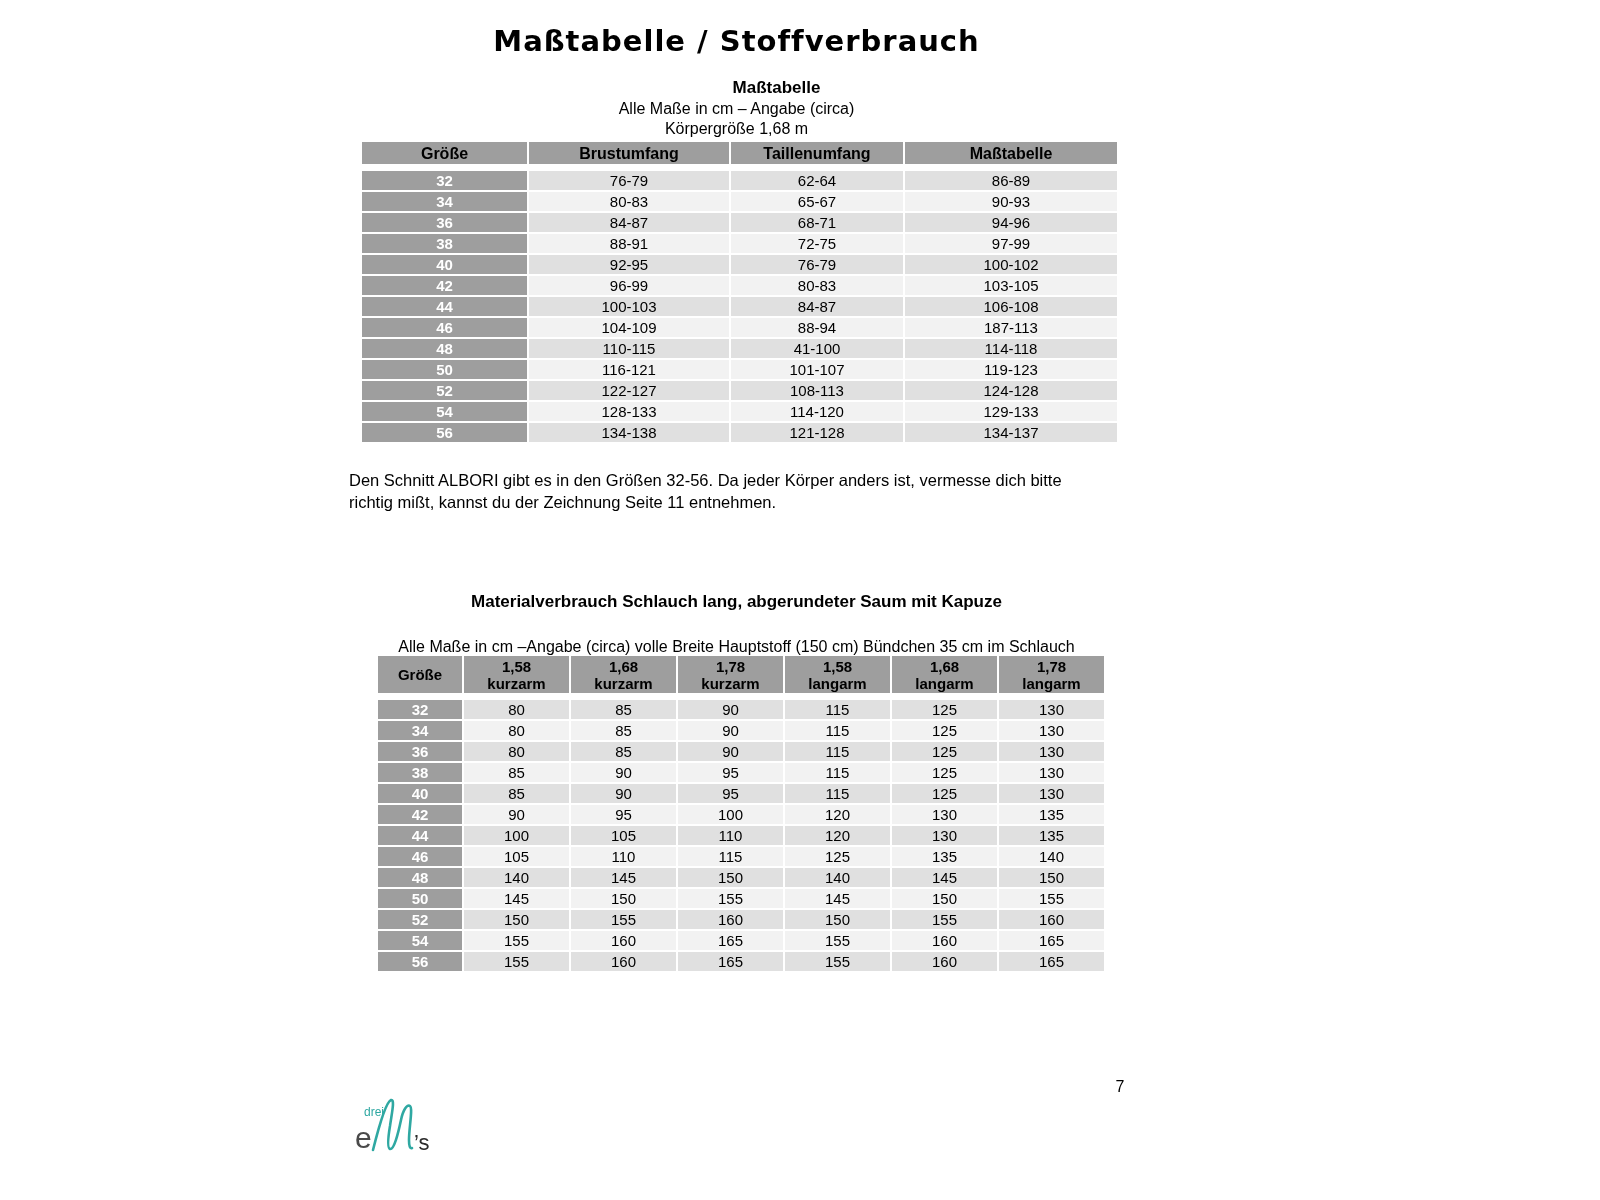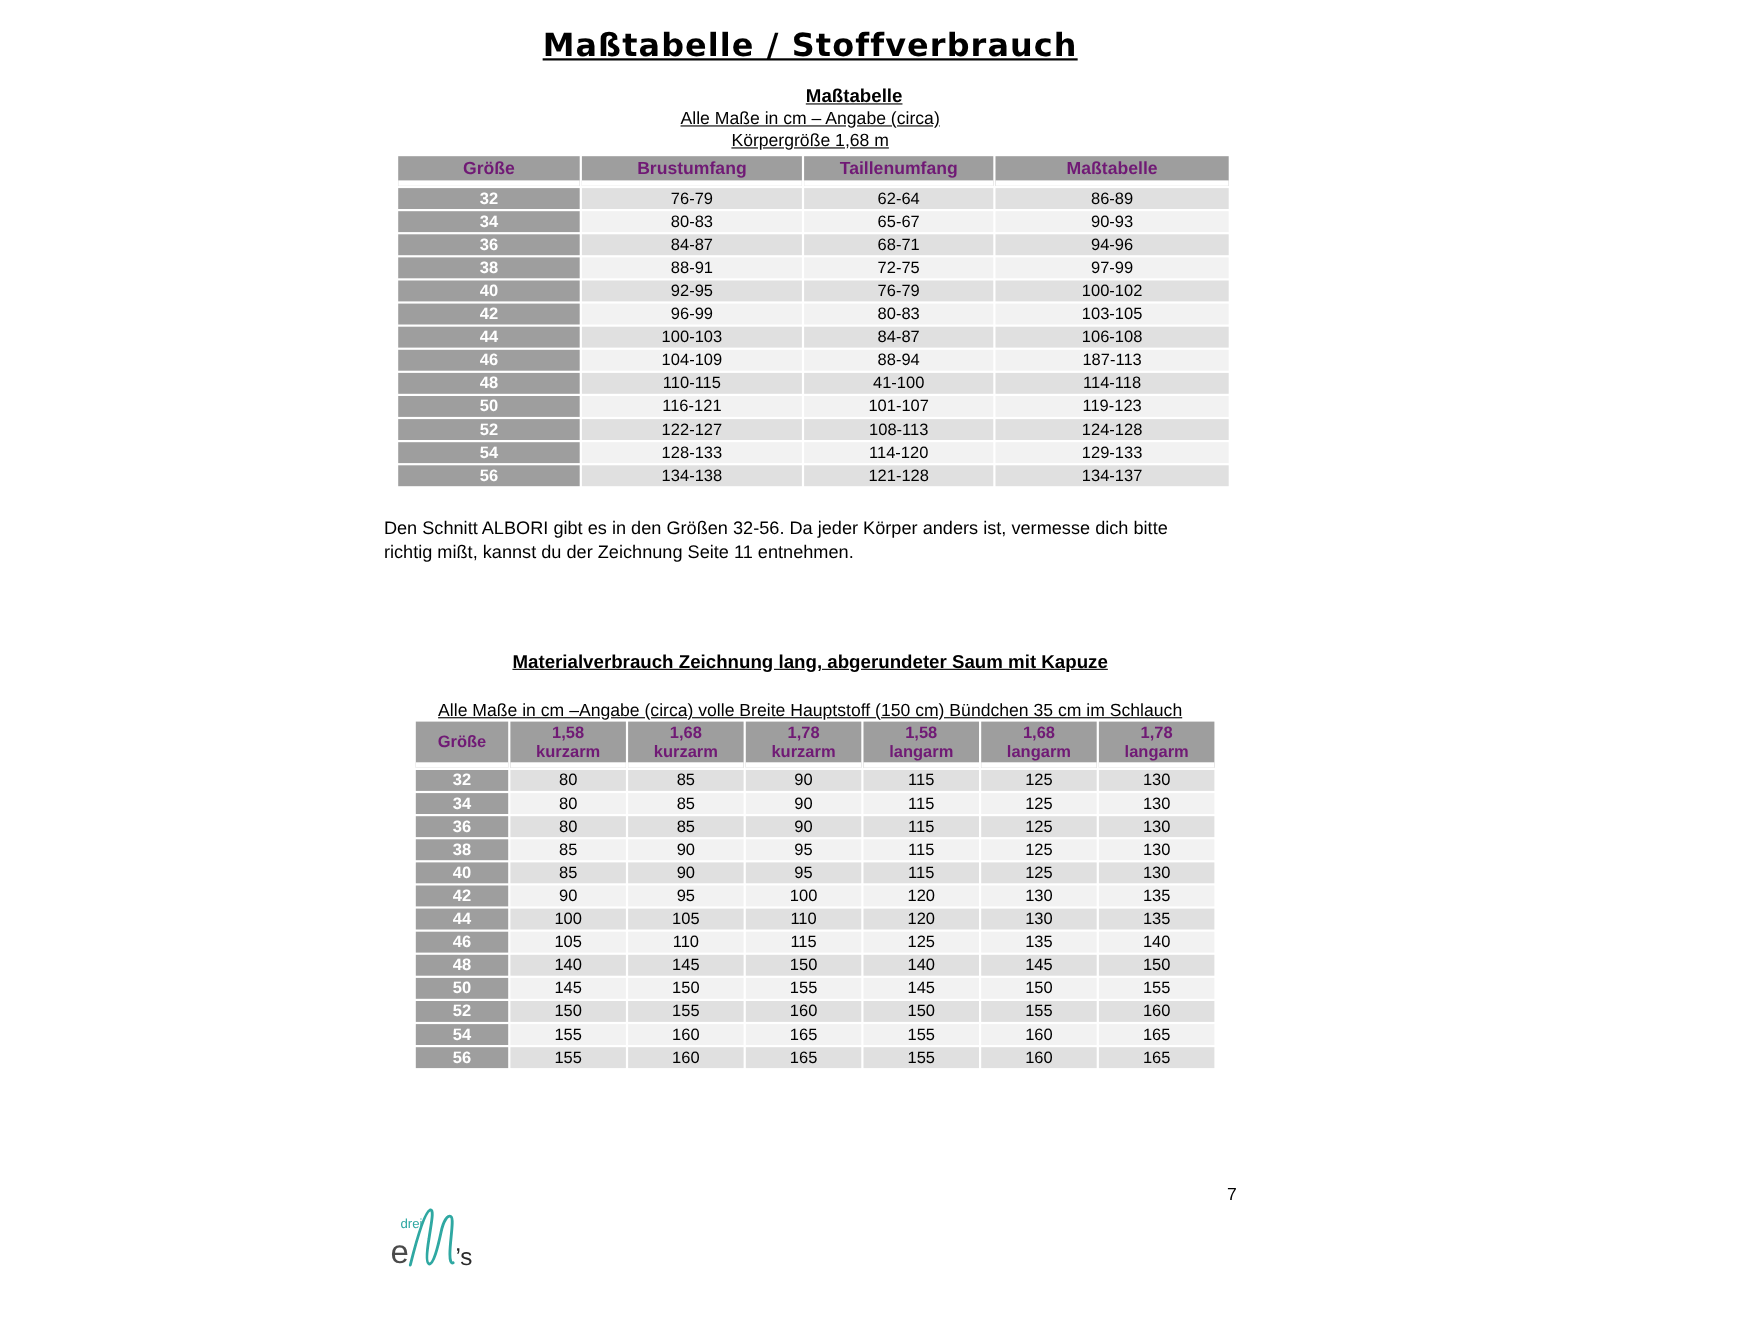--- a/index.html
+++ b/index.html
@@ -1,29 +1,29 @@
 <!DOCTYPE html>
 <html><head>
 <meta charset="utf-8">
 <style>
   html,body{margin:0;padding:0;background:#ffffff;}
   .page{position:relative;width:1600px;height:1200px;background:#ffffff;overflow:hidden;
         font-family:"Liberation Sans",sans-serif;color:#000;}
-  .centerband{position:absolute;left:0;width:1473px;text-align:center;text-decoration:underline;}
+  .centerband{position:absolute;left:0;width:1473px;text-align:center;}
   .doc-title{top:24px;font-size:29px;font-weight:bold;letter-spacing:1px;
              font-family:"DejaVu Sans",sans-serif;}
   .sec-heading{font-size:17px;font-weight:bold;}
   .sec-sub{font-size:16px;}
   .h1a{top:78px;padding-left:40px;} .h1b{top:100px;} .h1c{top:120px;}
   .h2a{top:592px;} .h2b{top:638px;}
 
   table{border-collapse:separate;border-spacing:2px;table-layout:fixed;}
   th,td{padding:0;font-size:15px;text-align:center;vertical-align:middle;
         height:19px;line-height:17px;overflow:hidden;}
-  thead th{background:#9e9e9e;color:#701a75;font-weight:bold;
+  thead th{background:#9e9e9e;color:#000000;font-weight:bold;
            border-bottom:5px solid #fff;white-space:pre-line;}
   tbody th{background:#9e9e9e;color:#fff;font-weight:bold;}
   tbody tr:nth-child(odd) td{background:#e0e0e0;}
   tbody tr:nth-child(even) td{background:#f2f2f2;}
 
   .size-table{position:absolute;left:360px;top:140px;width:753px;}
   .size-table thead th{height:22px;font-size:16px;}
   .size-table col:nth-child(1){width:165px;}
   .size-table col:nth-child(2){width:200px;}
   .size-table col:nth-child(3){width:172px;}
@@ -146,21 +146,21 @@
           <td>134-137</td>
         </tr>
       </tbody>
     </table>
 
   <div class="note">
     <div>Den Schnitt ALBORI gibt es in den Größen 32-56. Da jeder Körper anders ist, vermesse dich bitte</div>
     <div>richtig mißt, kannst du der Zeichnung Seite 11 entnehmen.</div>
   </div>
 
-  <div class="centerband sec-heading h2a">Materialverbrauch Zeichnung lang, abgerundeter Saum mit Kapuze</div>
+  <div class="centerband sec-heading h2a">Materialverbrauch Schlauch lang, abgerundeter Saum mit Kapuze</div>
   <div class="centerband sec-sub h2b">Alle Maße in cm –Angabe (circa) volle Breite Hauptstoff (150 cm) Bündchen 35 cm im Schlauch</div>
 
   <table class="mat-table">
     <colgroup>
         <col>
         <col>
         <col>
         <col>
         <col>
         <col>

